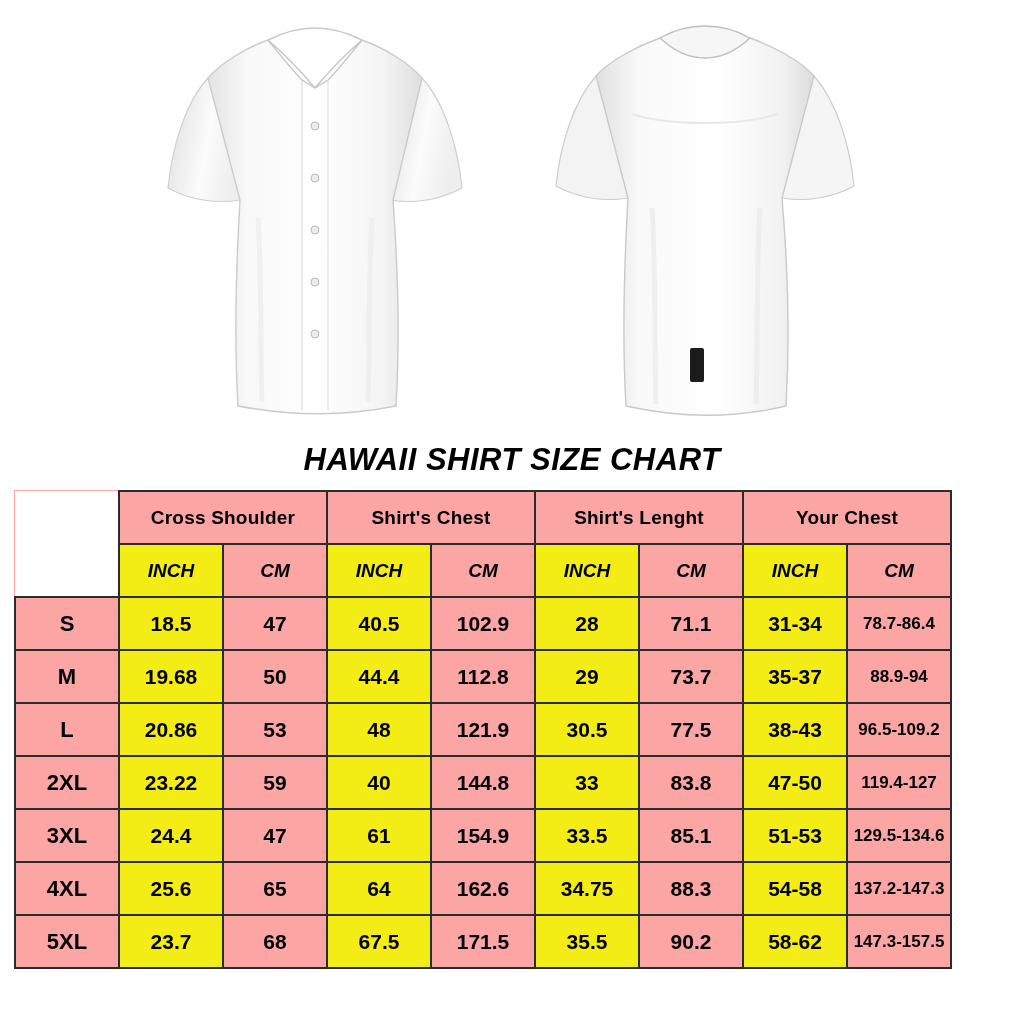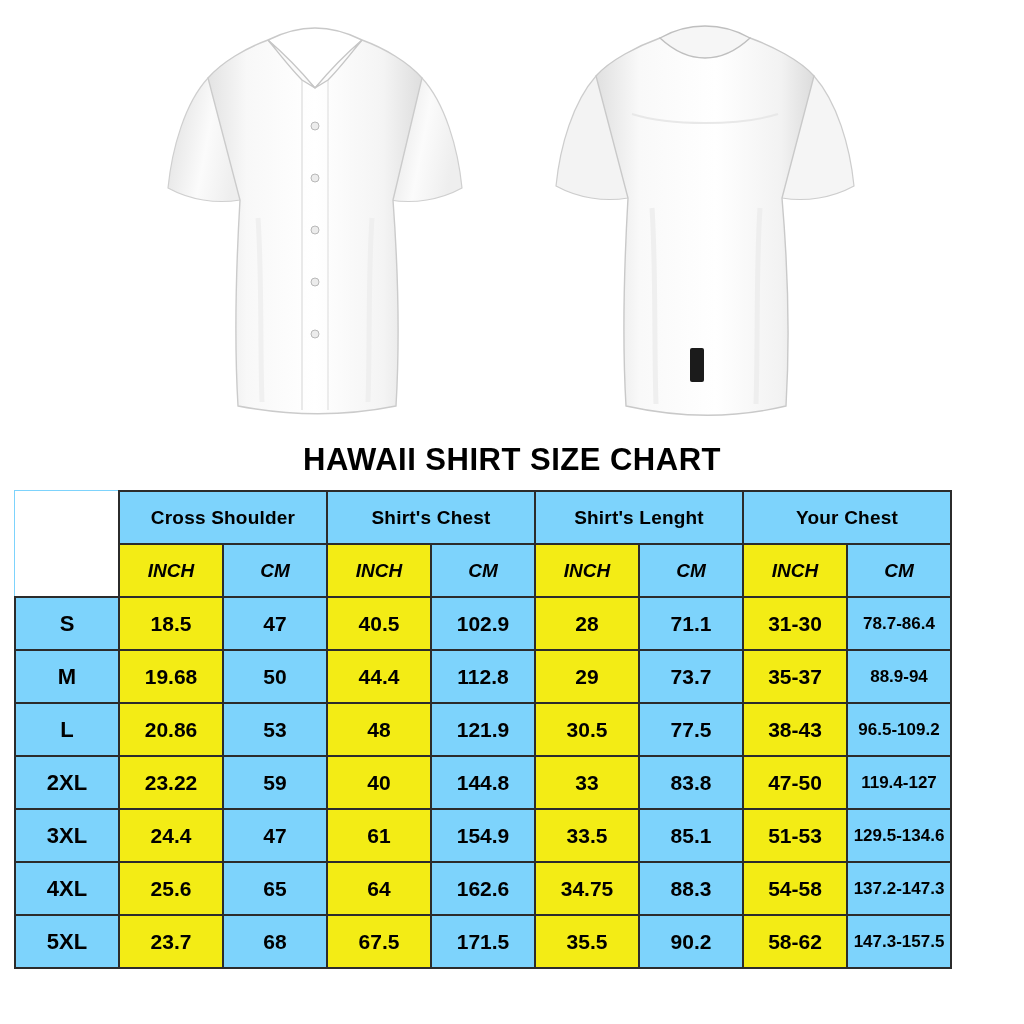--- a/index.html
+++ b/index.html
@@ -35,31 +35,32 @@
   .shirt-back  { left: 540px; }
 
   
   .chart-title {
     text-align: center;
     font-size: 31px;
     font-weight: bold;
     letter-spacing: 0.5px;
     margin: 0 0 12px 0;
     font-family: "Liberation Sans", sans-serif;
+    font-style: italic;
   }
 
   
   .table-wrap {
     padding: 0 14px;
   }
   table.size-chart {
     border-collapse: collapse;
     width: 789px;
     table-layout: fixed;
-    background: #7dd3fc;
+    background: #fca5a5;
   }
   table.size-chart td,
   table.size-chart th {
     border: 2px solid #2b2b2b;
     text-align: center;
     vertical-align: middle;
     font-family: "Liberation Sans", sans-serif;
     font-weight: bold;
     padding: 0;
     height: 51px;
@@ -208,21 +209,21 @@
       </thead>
       <tbody>
         <tr>
           <td class="size-label">S</td>
           <td class="val hl">18.5</td>
           <td class="val">47</td>
           <td class="val hl">40.5</td>
           <td class="val">102.9</td>
           <td class="val hl">28</td>
           <td class="val">71.1</td>
-          <td class="val hl">31-30</td>
+          <td class="val hl">31-34</td>
           <td class="val-small">78.7-86.4</td>
         </tr>
         <tr>
           <td class="size-label">M</td>
           <td class="val hl">19.68</td>
           <td class="val">50</td>
           <td class="val hl">44.4</td>
           <td class="val">112.8</td>
           <td class="val hl">29</td>
           <td class="val">73.7</td>

